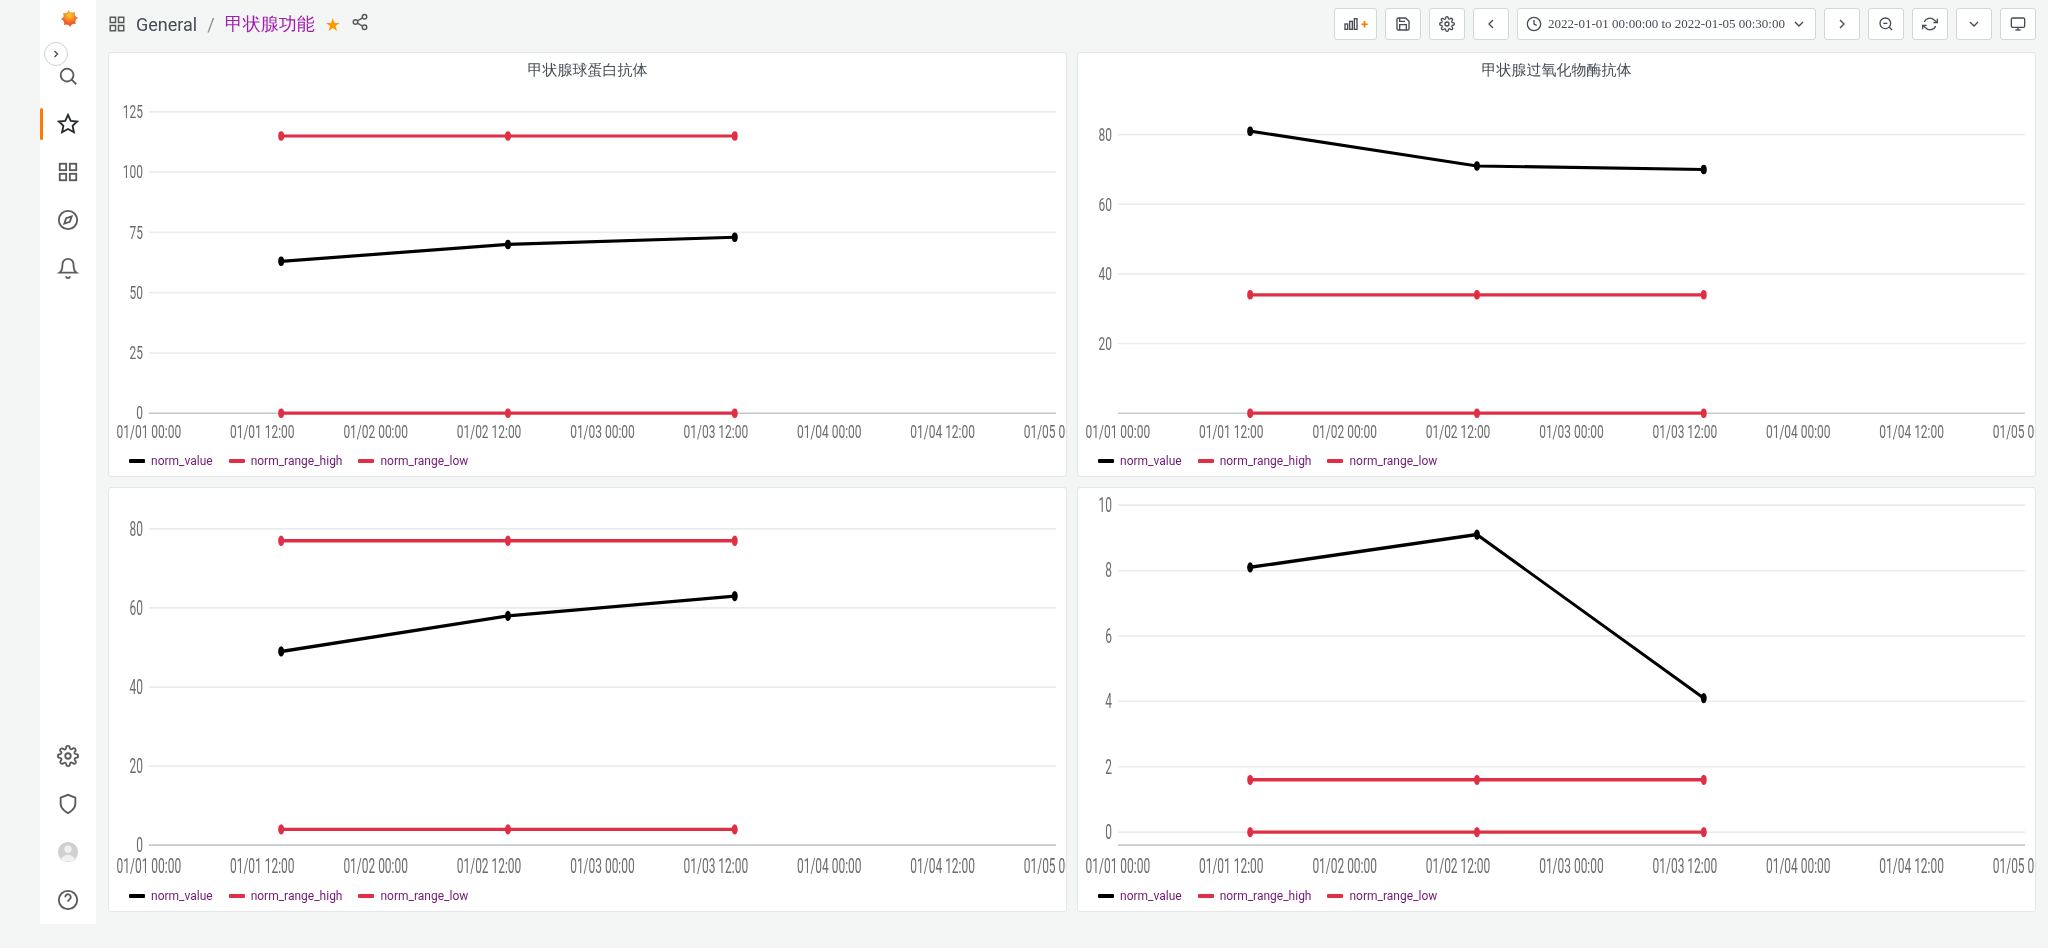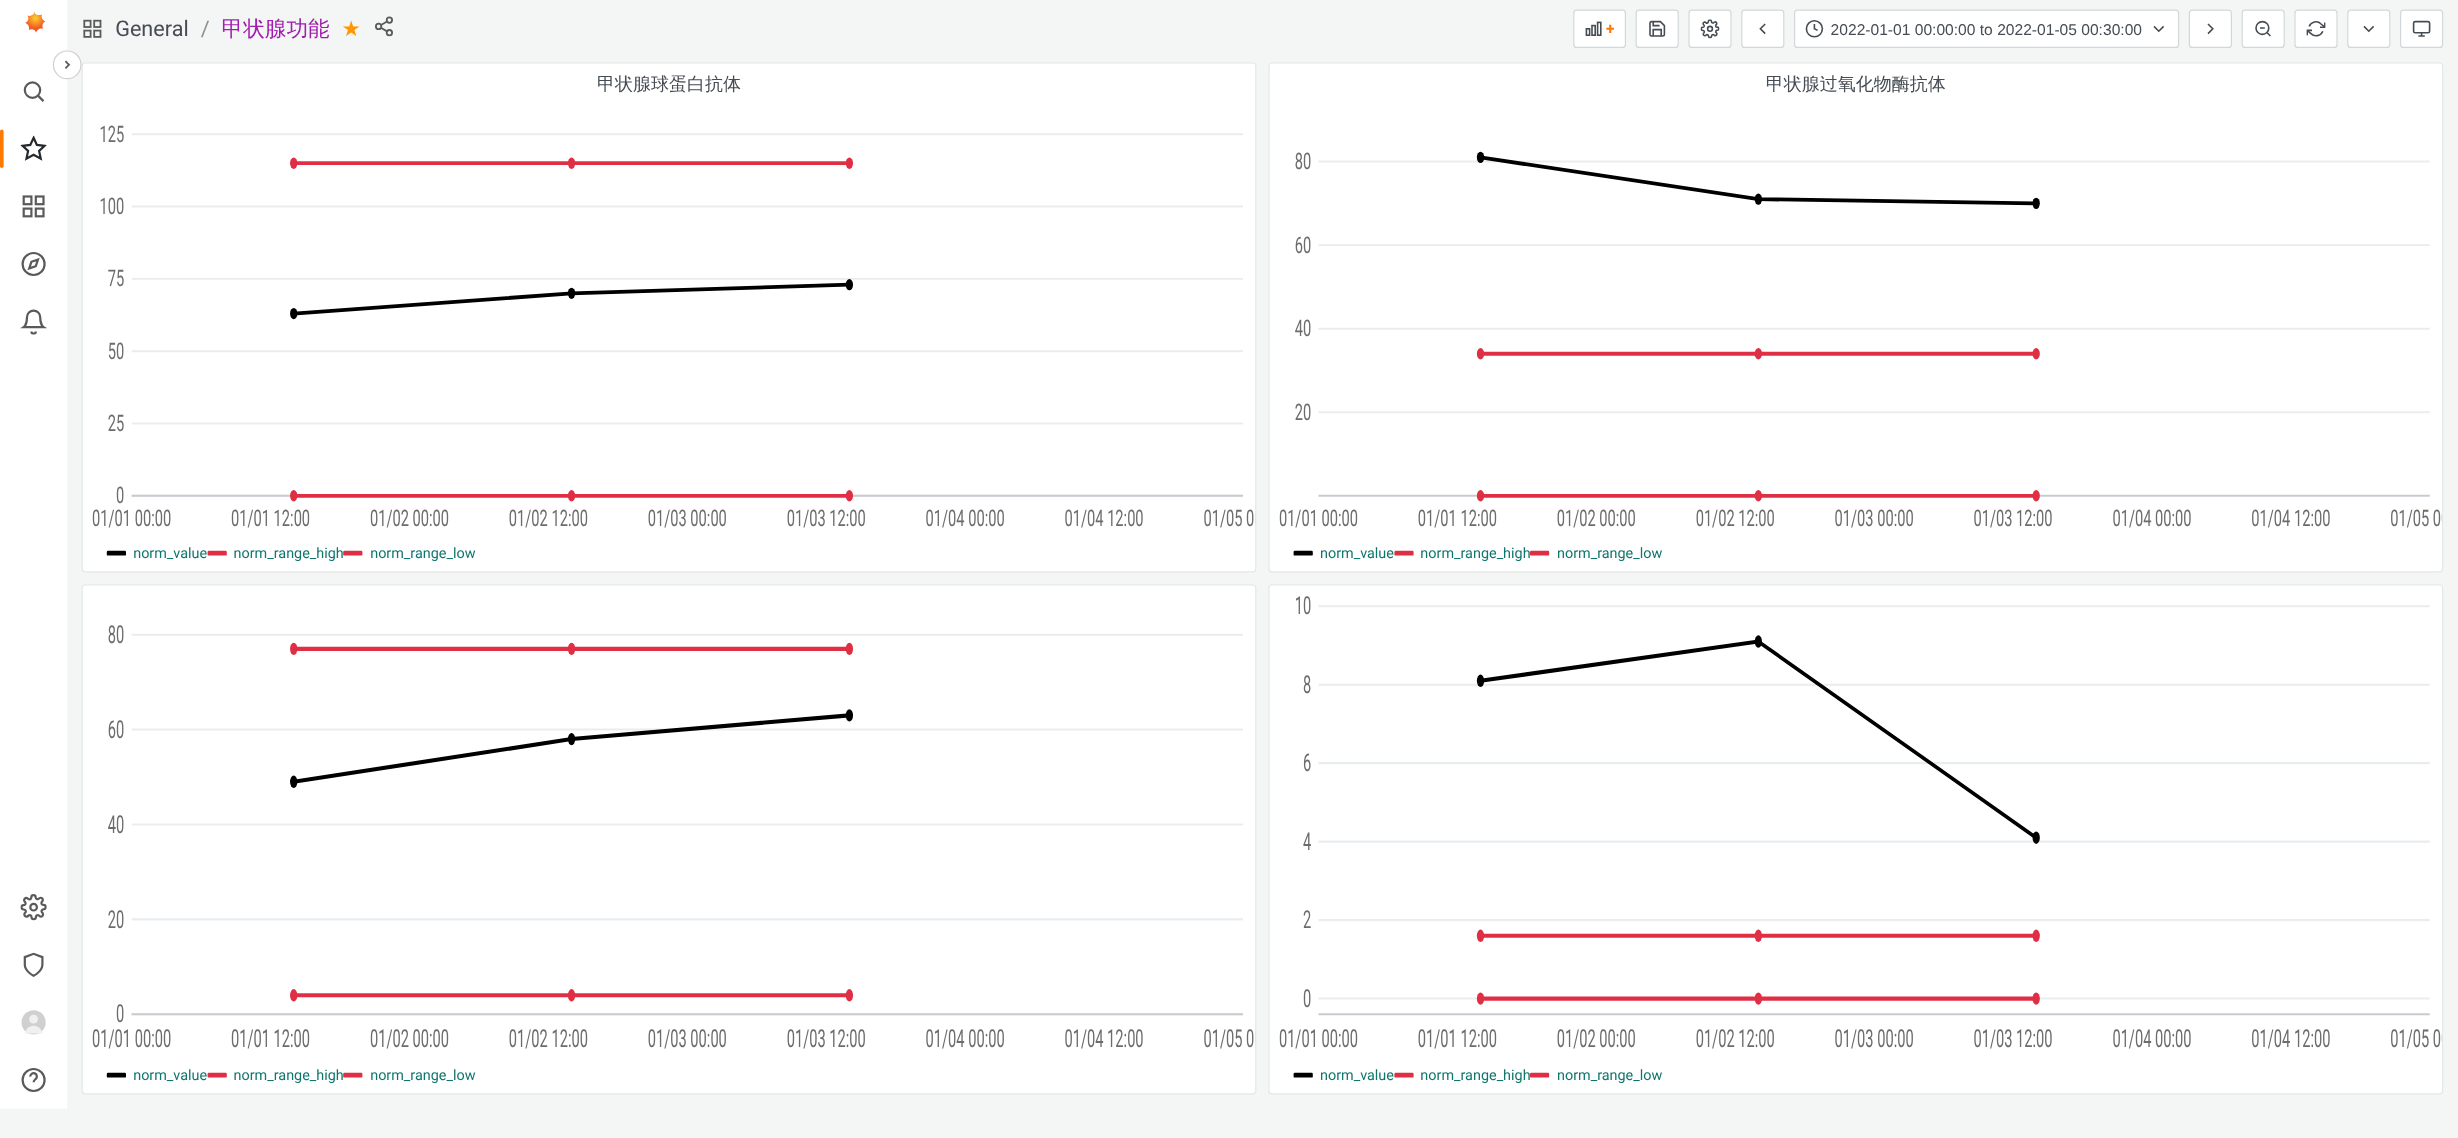--- a/index.html
+++ b/index.html
@@ -1,18 +1,18 @@
 <!DOCTYPE html>
 <html><head>
 <meta charset="utf-8">
 <style>
 * { box-sizing: border-box; margin: 0; padding: 0; }
 body { font-family: -apple-system, BlinkMacSystemFont, "Segoe UI", Roboto, sans-serif; background: #f4f5f5; color: #24292e; font-size: 13px; }
 
-.app { display: flex; height: 924px; width: 2048px; overflow: hidden; }
+.app { display: flex; height: 924px; width: 2048px; overflow: hidden; padding-left: 40px; }
 
 
 .sidebar { width: 56px; background: #fff; display: flex; flex-direction: column; align-items: center; padding-top: 8px; border-right: 1px solid rgba(0,0,0,0); }
 .logo { width: 32px; height: 32px; margin-bottom: 12px; }
 .side-item { width: 40px; height: 40px; display: flex; align-items: center; justify-content: center; margin: 4px 0; border-radius: 2px; cursor: pointer; position: relative; }
 .side-item.active::before { content: ""; position: absolute; left: -8px; top: 4px; bottom: 4px; width: 3px; background: #ff7800; border-radius: 2px; }
 .side-item svg { width: 22px; height: 22px; }
 .side-spacer { flex: 1; }
 .expand-btn { position: absolute; left: 44px; top: 42px; width: 24px; height: 24px; background: #fff; border: 1px solid #d0d0d0; border-radius: 50%; display: flex; align-items: center; justify-content: center; cursor: pointer; z-index: 10; }
 
@@ -23,29 +23,29 @@
 .topbar { height: 48px; display: flex; align-items: center; padding: 0 12px; gap: 8px; }
 .breadcrumb { display: flex; align-items: center; gap: 10px; font-size: 18px; color: #464c54; }
 .breadcrumb .dash-icon { width: 18px; height: 18px; }
 .breadcrumb .sep { color: #8e8e8e; }
 .breadcrumb .title { color: #a21caf; }
 .star { color: #ff9800; font-size: 18px; }
 .share { color: #5a5a5a; }
 .top-spacer { flex: 1; }
 .tool-btn { height: 32px; min-width: 36px; padding: 0 8px; background: #fff; border: 1px solid #d4d7d9; border-radius: 3px; display: flex; align-items: center; justify-content: center; cursor: pointer; gap: 6px; font-size: 13px; color: #464c54; }
 .tool-btn svg { width: 16px; height: 16px; }
-.time-range { font-family: Liberation Sans, sans-serif; }
+.time-range { font-family: Liberation Serif, serif; }
 
 
 .panels { flex: 1; padding: 4px 12px 12px 12px; display: grid; grid-template-columns: 1fr 1fr; grid-template-rows: 1fr 1fr; gap: 10px; overflow: hidden; }
 .panel { background: #fff; border: 1px solid #e4e7e7; border-radius: 3px; display: flex; flex-direction: column; overflow: hidden; justify-content: flex-end; }
 .panel-title { text-align: center; font-size: 15px; font-weight: 500; padding: 8px 0 4px 0; color: #464c54; }
 .chart-wrap { flex: 1; position: relative; }
 .chart-wrap svg { width: 100%; height: 100%; }
-.legend { display: flex; padding: 6px 20px 8px 20px; font-size: 12px; color: #0f766e; }
+.legend { display: flex; gap: 16px; padding: 6px 20px 8px 20px; font-size: 12px; color: #701a75; }
 .legend-item { display: flex; align-items: center; gap: 6px; }
 .legend-swatch { width: 16px; height: 4px; border-radius: 1px; }
 
 .axis-text { font-size: 12px; fill: #6c6c6c; }
 .grid-line { stroke: #e9edf0; stroke-width: 1; }
 .axis-line { stroke: #c7cbd0; stroke-width: 1; }
 </style>
 </head>
 <body>
 

